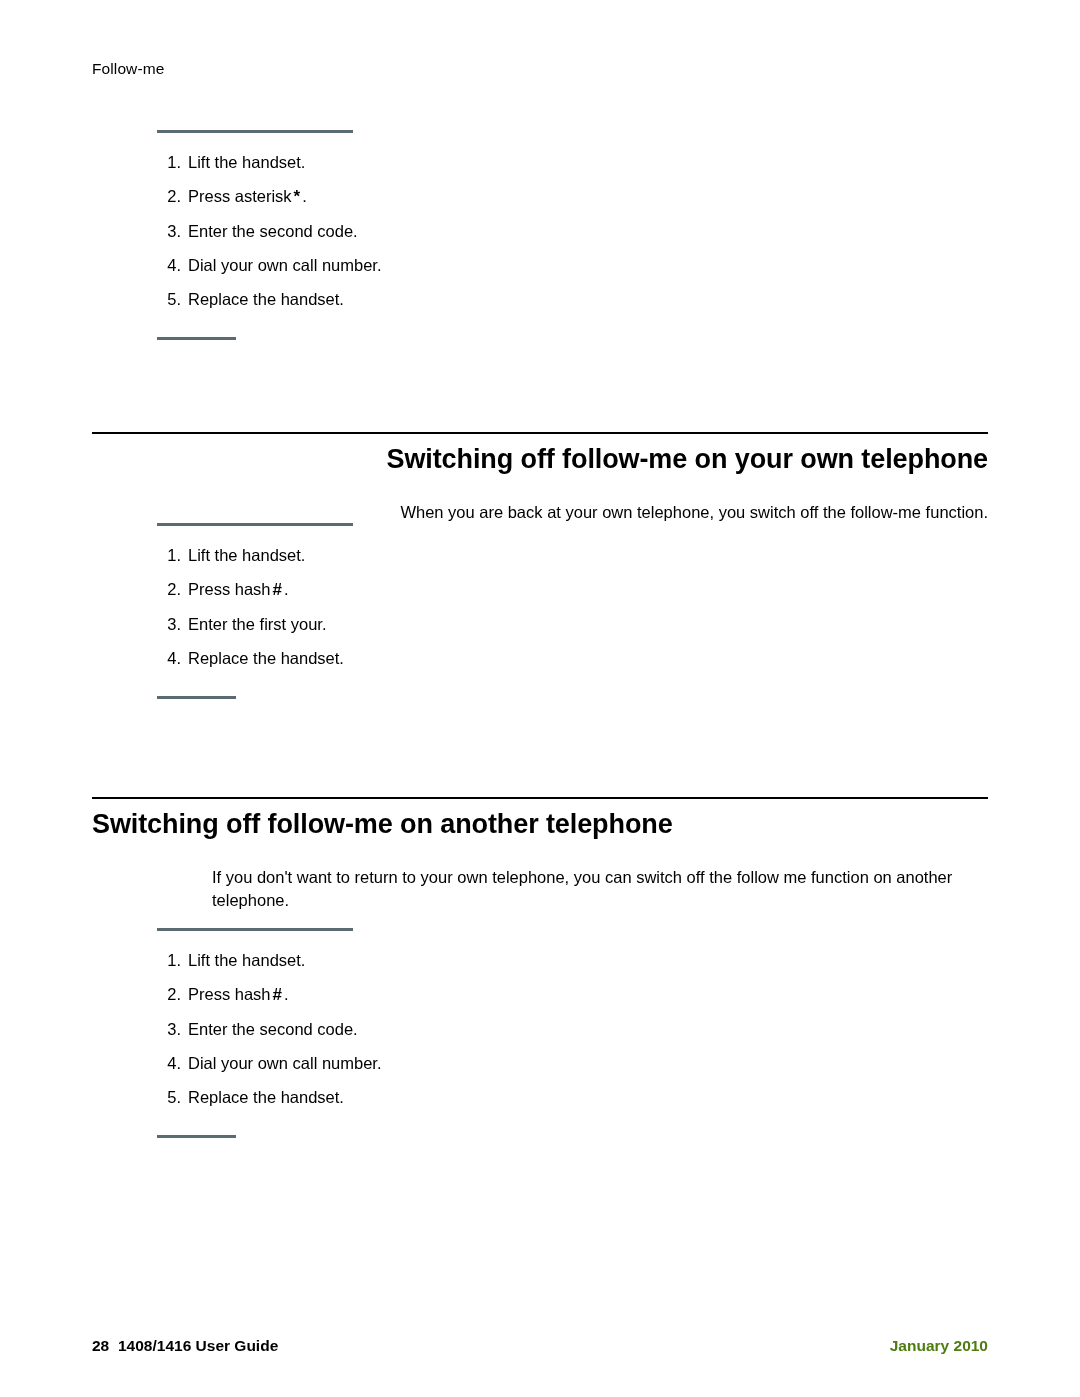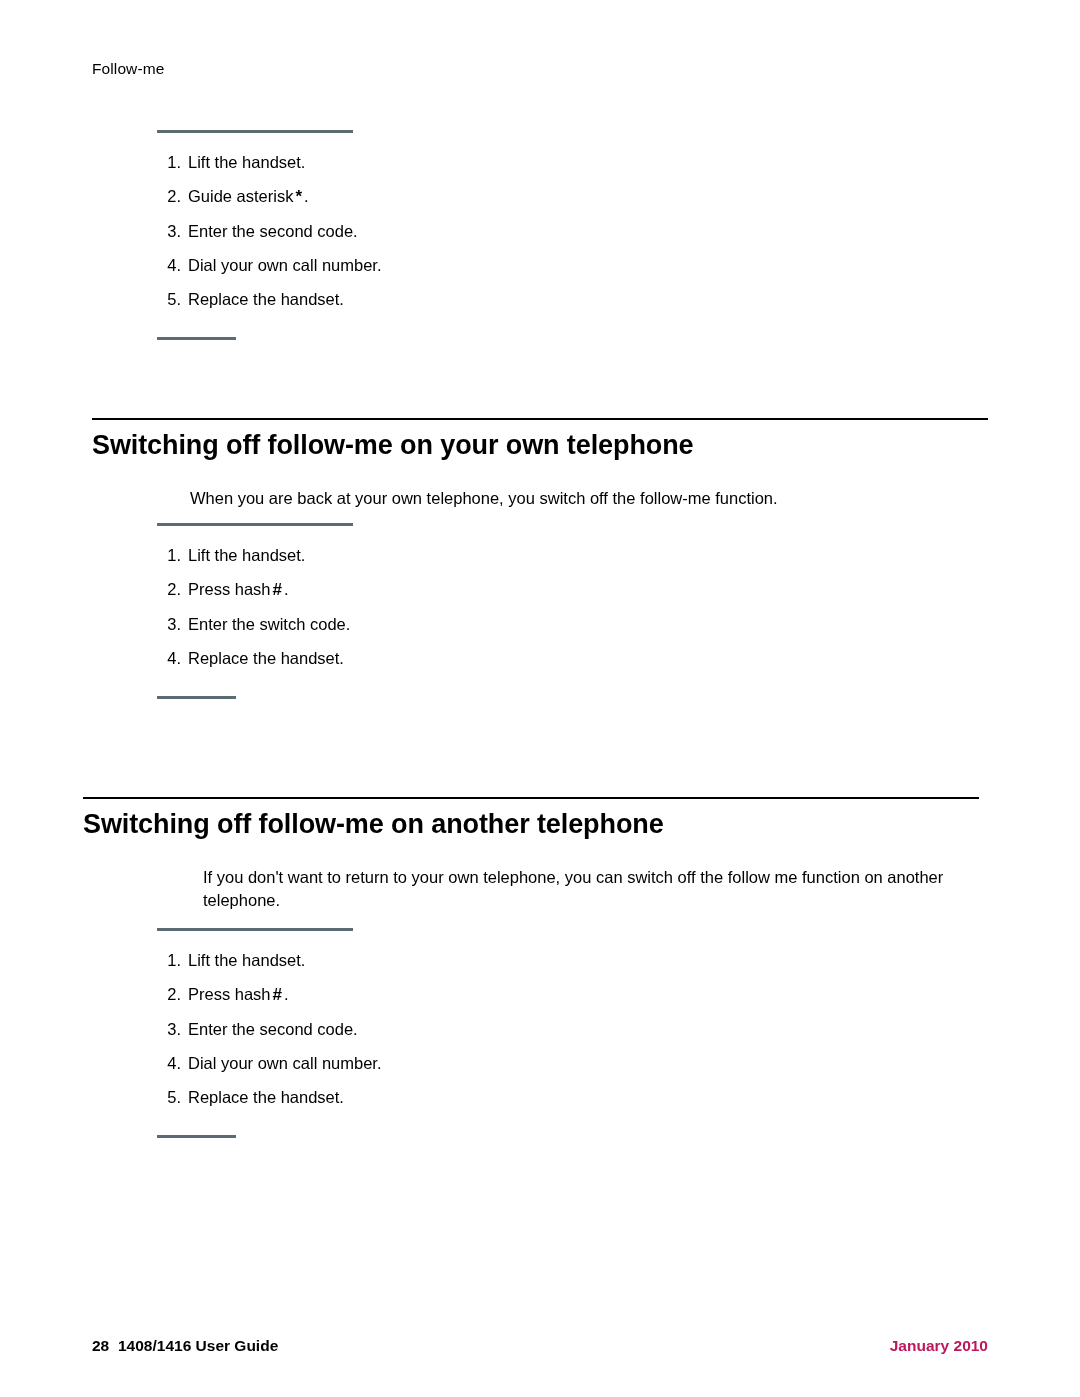--- a/index.html
+++ b/index.html
@@ -121,63 +121,63 @@
   .footer-pageno {
     display: inline-block;
     min-width: 26px;
   }
   .footer-right {
     position: absolute;
     right: 92px;
     top: 0;
     font-size: 15.5px;
     font-weight: bold;
-    color: #be185d;
+    color: #4d7c0f;
     white-space: nowrap;
   }
 </style>
 </head>
 <body>
 
 <div class="page">
 
   <div class="header-text">Follow-me</div>
 
   <div class="content">
 
     <div class="proc" style="position:absolute; left:0; top:130px; width:1080px;">
       <div class="proc-top-rule"></div>
       <ol class="steps" style="margin-top:12px;">
         <li><span class="num">1.</span><span>Lift the handset.</span></li>
-        <li><span class="num">2.</span><span>Guide asterisk</span><span class="keycap">*</span><span>.</span></li>
+        <li><span class="num">2.</span><span>Press asterisk</span><span class="keycap">*</span><span>.</span></li>
         <li><span class="num">3.</span><span>Enter the second code.</span></li>
         <li><span class="num">4.</span><span>Dial your own call number.</span></li>
         <li><span class="num">5.</span><span>Replace the handset.</span></li>
       </ol>
       <div class="proc-bottom-rule" style="margin-top:21px;"></div>
     </div>
 
-    <div style="position:absolute; left:92px; top:418px; width:896px;">
+    <div style="position:absolute; left:92px; top:432px; width:896px;text-align:right;">
       <div class="section-rule"></div>
       <h2 class="section-title">Switching off follow-me on your own telephone</h2>
       <p class="body-text" style="margin-top:26px; margin-left:98px;">When you are back at your own telephone, you switch off the follow-me function.</p>
     </div>
 
     <div class="proc" style="position:absolute; left:0; top:523px; width:1080px;">
       <div class="proc-top-rule"></div>
       <ol class="steps" style="margin-top:12px;">
         <li><span class="num">1.</span><span>Lift the handset.</span></li>
         <li><span class="num">2.</span><span>Press hash</span><span class="keycap">#</span><span>.</span></li>
-        <li><span class="num">3.</span><span>Enter the switch code.</span></li>
+        <li><span class="num">3.</span><span>Enter the first your.</span></li>
         <li><span class="num">4.</span><span>Replace the handset.</span></li>
       </ol>
       <div class="proc-bottom-rule" style="margin-top:21px;"></div>
     </div>
 
-    <div style="position:absolute; left:83px; top:797px; width:896px;">
+    <div style="position:absolute; left:92px; top:797px; width:896px;">
       <div class="section-rule"></div>
       <h2 class="section-title">Switching off follow-me on another telephone</h2>
       <p class="body-text" style="margin-top:26px; margin-left:120px; width:800px;">If you don't want to return to your own telephone, you can switch off the follow me function on another telephone.</p>
     </div>
 
     <div class="proc" style="position:absolute; left:0; top:928px; width:1080px;">
       <div class="proc-top-rule"></div>
       <ol class="steps" style="margin-top:12px;">
         <li><span class="num">1.</span><span>Lift the handset.</span></li>
         <li><span class="num">2.</span><span>Press hash</span><span class="keycap">#</span><span>.</span></li>

